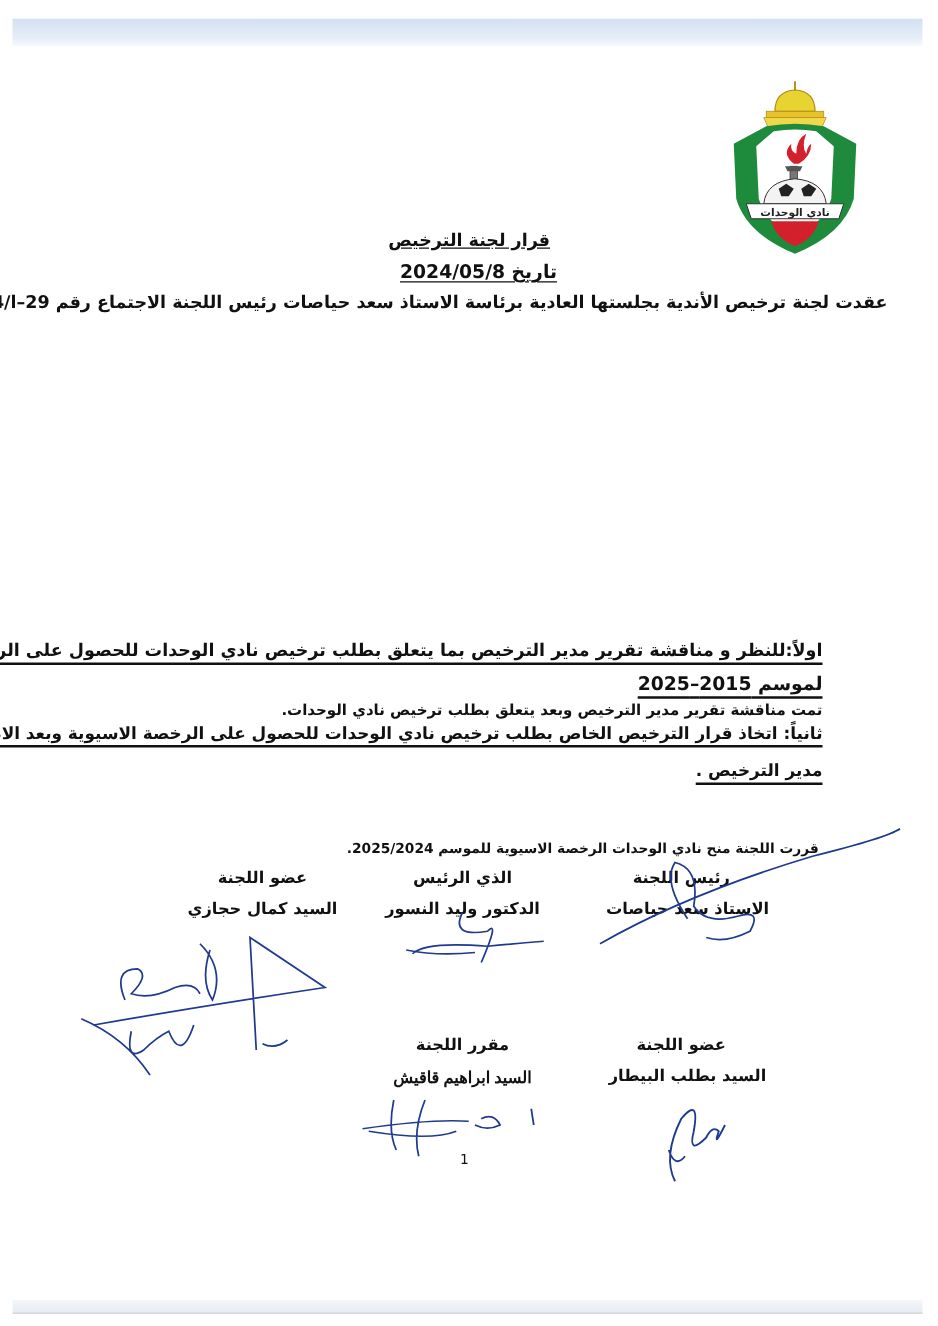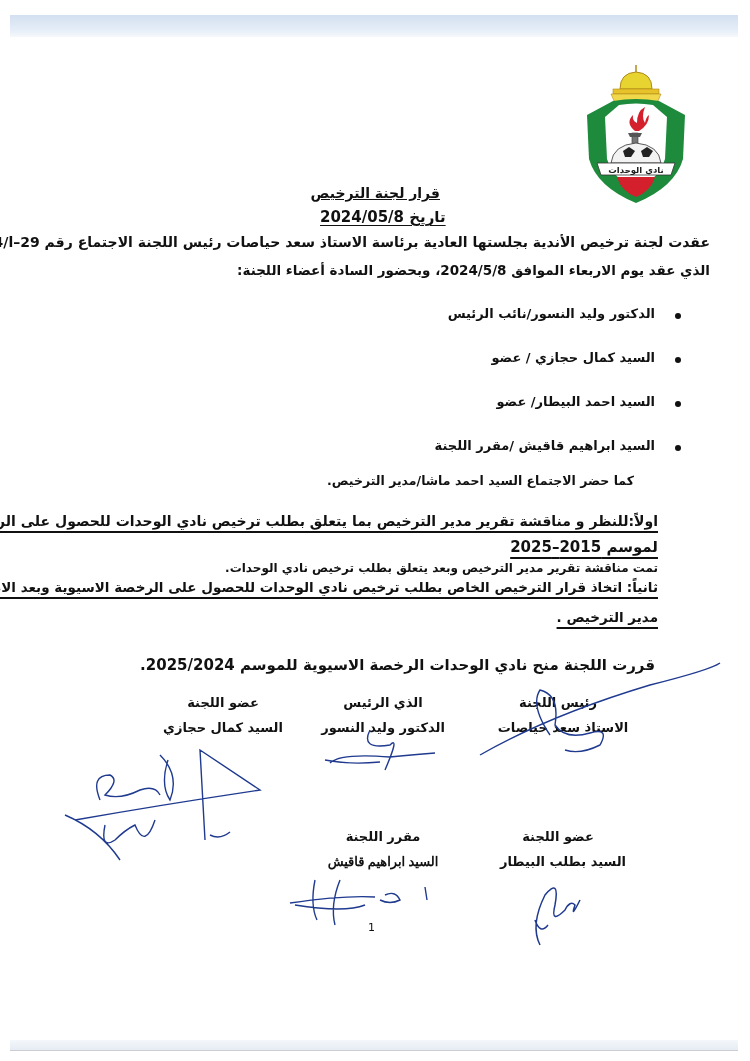--- a/index.html
+++ b/index.html
@@ -29,22 +29,22 @@
     content:""; position:absolute; right:-26px; top:7px; width:6px; height:6px;
     border-radius:50%; background:#111;
   }
   .attend { right:116px; top:473px; font-size:12.5px; }
   .ul { text-decoration:underline; text-underline-offset:5px; text-decoration-thickness:2px; }
   .item1a { right:92px; top:513px; font-size:14px; }
   .item1b { right:92px; top:538px; font-size:15px; }
   .note { right:92px; top:561px; font-size:12px; }
   .item2a { right:92px; top:579px; font-size:13.5px; }
   .item2b { right:92px; top:609px; font-size:13.5px; }
-  .decision { right:95px; top:656px; font-size:15px; font-family:"DejaVu Sans", sans-serif; }
-  .sig-role, .sig-name { position:absolute; font-size:13px; font-weight:bold; text-align:center; white-space:nowrap;margin-left:13px; }
+  .decision { right:95px; top:672px; font-size:11px; font-family:"DejaVu Sans", sans-serif; }
+  .sig-role, .sig-name { position:absolute; font-size:13px; font-weight:bold; text-align:center; white-space:nowrap; }
   .signature { position:absolute; }
   .page-num { position:absolute; left:368px; top:921px; font-size:11px; direction:ltr; }
 </style>
 </head>
 <body>
 
 <div class="top-band"></div>
 
 <svg class="logo" viewBox="0 0 106 142">
   <g>
@@ -68,30 +68,22 @@
   <path d="M14 100 H92 L88 112 H18 Z" fill="#ffffff" stroke="#333" stroke-width="0.8"></path>
   <text x="53" y="110" text-anchor="middle" font-size="8.5" font-weight="bold" fill="#222" direction="rtl" font-family="DejaVu Sans, sans-serif">نادي الوحدات</text>
   <path d="M34 114 H72 Q68 128 53 134 Q38 128 34 114 Z" fill="#d4202c"></path>
 </svg>
 
 <div class="doc">
   <div class="t title">قرار لجنة الترخيص</div>
   <div class="t date">تاريخ 2024/05/8</div>
 
   <div class="t para1">عقدت لجنة ترخيص الأندية بجلستها العادية برئاسة الاستاذ سعد حياصات رئيس اللجنة الاجتماع رقم 29–ا/2024</div>
-  <div class="t para2">الذي عقد يوم الاربعاء الموافق 2024/5/8، وبحضور السادة أعضاء اللجنة:</div>
 
-  <ul class="bullets">
-    <li>الدكتور وليد النسور/نائب الرئيس</li>
-    <li>السيد كمال حجازي / عضو</li>
-    <li>السيد احمد البيطار/ عضو</li>
-    <li>السيد ابراهيم قاقيش /مقرر اللجنة</li>
-  </ul>
 
-  <div class="t attend">كما حضر الاجتماع السيد احمد ماشا/مدير الترخيص.</div>
 
   <div class="t item1a ul">اولاً:للنظر و مناقشة تقرير  مدير الترخيص بما يتعلق بطلب ترخيص نادي الوحدات للحصول على الرخصة الاسيوية</div>
   <div class="t item1b ul">لموسم 2015–2025</div>
   <div class="t note">تمت مناقشة تقرير مدير الترخيص وبعد يتعلق بطلب ترخيص نادي الوحدات.</div>
   <div class="t item2a ul">ثانياً: اتخاذ قرار الترخيص الخاص بطلب ترخيص نادي الوحدات للحصول على الرخصة الاسيوية وبعد الاطلاع على تقرير</div>
   <div class="t item2b ul">مدير الترخيص .</div>
 
   <div class="t decision">قررت اللجنة منح نادي الوحدات الرخصة الاسيوية للموسم 2025/2024.</div>
 
   <div class="sig-role" style="left:495px; top:695px; width:100px;">رئيس اللجنة</div>

